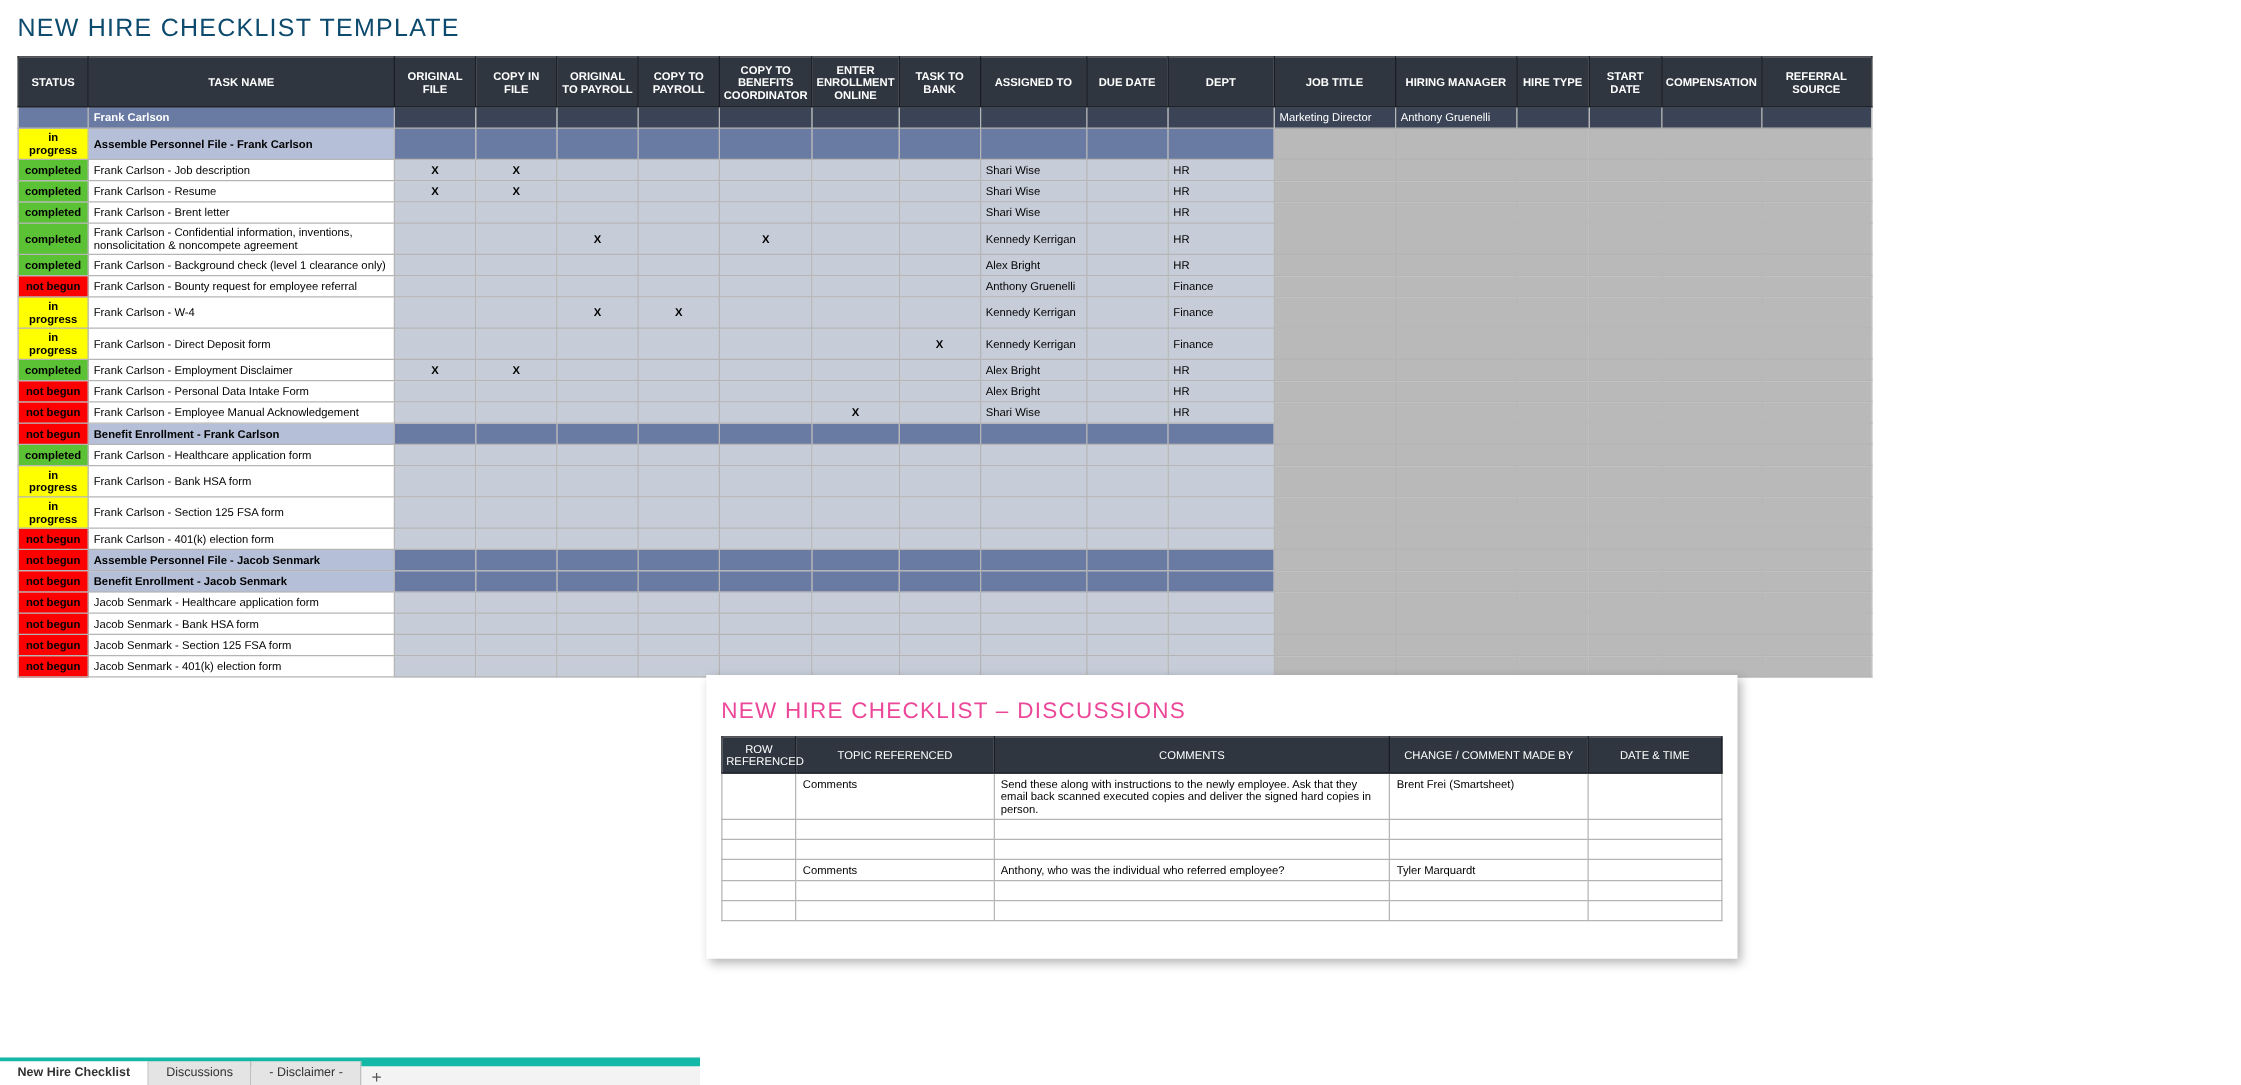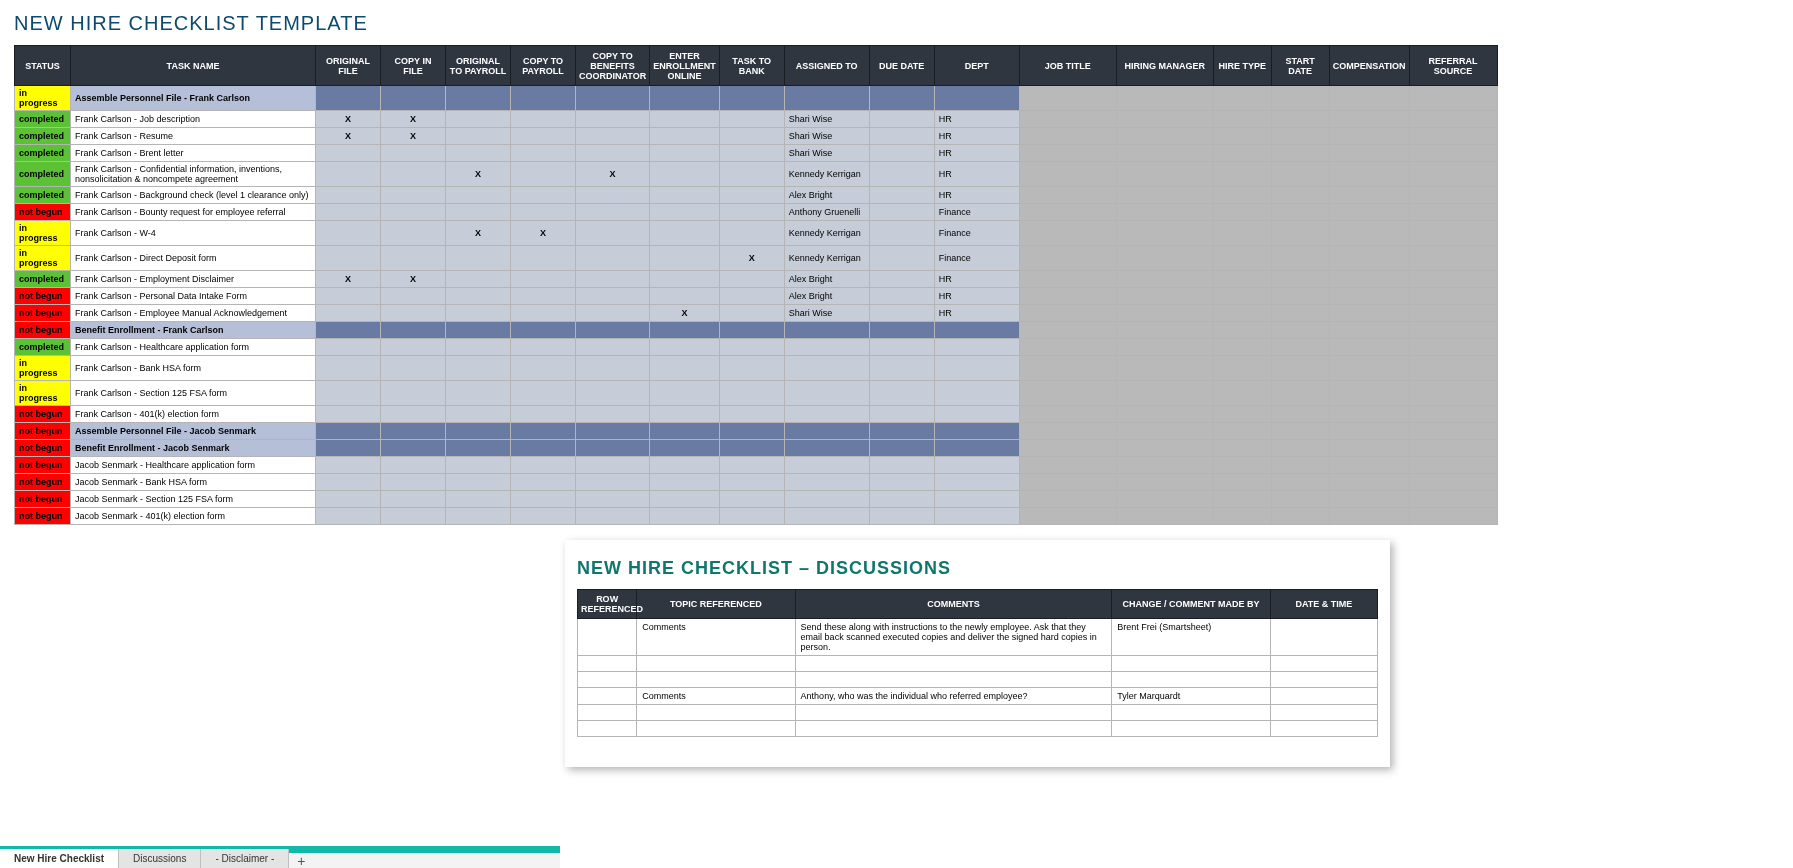--- a/index.html
+++ b/index.html
@@ -13,38 +13,38 @@
 .col-narrow{width:65px}
 .col-assigned{width:85px}
 .col-date{width:65px}
 .col-dept{width:85px}
 .col-job{width:97px}
 .col-hmgr{width:97px}
 .col-htype{width:58px}
 .col-start{width:58px}
 .col-comp{width:78px}
 .col-ref{width:88px}
-.status-cell{font-size:8px;font-weight:700;text-align:left;padding-left:3px;color:#000}
+.status-cell{font-size:8px;font-weight:700;text-align:center;padding-left:3px;color:#000}
 .st-progress{background:#ffff00!important}
 .st-completed{background:#5bc236!important;color:#000}
 .st-notbegun{background:#ff0000!important;color:#000}
 .row-section .task-cell{font-weight:700;background:#b5c0d8!important}
 .row-section td.bluefill{background:#6a7ba3!important}
 .row-person .task-cell{background:#6a7ba3!important;color:#fff;font-weight:700}
 .row-person td.darkfill{background:#3a4456!important}
 .task-cell{padding-left:6px}
 .task-indent{padding-left:14px}
 td.grayfill{background:#c6cdd8!important}
 td.graylt{background:#b9b9b9!important}
 td.center{text-align:center;font-weight:700}
 
 .discussions-panel{position:absolute;left:565px;top:540px;width:825px;background:#fff;box-shadow:3px 3px 8px rgba(0,0,0,0.3);padding:18px 12px 30px}
-.disc-title{font-size:18px;font-weight:700;color:#0f766e;letter-spacing:1px;margin-bottom:10px}
+.disc-title{font-size:18px;font-weight:400;color:#ec4899;letter-spacing:1px;margin-bottom:10px}
 .disc-table{border-collapse:collapse;width:100%;table-layout:fixed}
-.disc-table th{background:#2f3640;color:#fff;font-size:9px;font-weight:700;text-align:center;padding:4px 3px;border:1px solid #1a1d23;height:28px;vertical-align:middle}
+.disc-table th{background:#2f3640;color:#fff;font-size:9px;font-weight:400;text-align:center;padding:4px 3px;border:1px solid #1a1d23;height:28px;vertical-align:middle}
 .disc-table td{border:1px solid #b5b5b5;background:#fff;font-size:9px;padding:3px 5px;vertical-align:top;height:16px}
 .dc-row{width:58px}.dc-topic{width:155px}.dc-com{width:310px}.dc-made{width:155px}.dc-date{width:105px}
 
 .tabs{position:absolute;left:0;bottom:0;display:flex;align-items:flex-end;height:22px;width:560px;border-top:7px solid #14b8a6;background:#f3f3f3}
 .tab{padding:4px 14px;font-size:10px;border-right:1px solid #c0c0c0;cursor:pointer;background:#e4e4e4;color:#333}
 .tab.active{background:#fff;font-weight:700}
 .tab-add{width:24px;text-align:center;font-size:14px;line-height:14px;cursor:pointer;color:#555}
 </style>
 </head>
 <body>
@@ -68,20 +68,40 @@
         <th class="col-dept">DEPT</th>
         <th class="col-job">JOB TITLE</th>
         <th class="col-hmgr">HIRING MANAGER</th>
         <th class="col-htype">HIRE TYPE</th>
         <th class="col-start">START DATE</th>
         <th class="col-comp">COMPENSATION</th>
         <th class="col-ref">REFERRAL SOURCE</th>
       </tr>
     </thead>
 <tbody id="main-body">
+      <tr class="row-person">
+        <td class="" style="background: rgb(106, 123, 163);"></td>
+        <td class="task-cell">Frank Carlson</td>
+        <td class="darkfill"></td>
+        <td class="darkfill"></td>
+        <td class="darkfill"></td>
+        <td class="darkfill"></td>
+        <td class="darkfill"></td>
+        <td class="darkfill"></td>
+        <td class="darkfill"></td>
+        <td class="darkfill"></td>
+        <td class="darkfill"></td>
+        <td class="darkfill"></td>
+        <td style="background: rgb(58, 68, 86); color: rgb(255, 255, 255);">Marketing Director</td>
+        <td style="background: rgb(58, 68, 86); color: rgb(255, 255, 255);">Anthony Gruenelli</td>
+        <td style="background: rgb(58, 68, 86);"></td>
+        <td style="background: rgb(58, 68, 86);"></td>
+        <td style="background: rgb(58, 68, 86);"></td>
+        <td style="background: rgb(58, 68, 86);"></td>
+      </tr>
       <tr class="row-section">
         <td class="status-cell st-progress">in progress</td>
         <td class="task-cell">Assemble Personnel File - Frank Carlson</td>
         <td class="bluefill"></td>
         <td class="bluefill"></td>
         <td class="bluefill"></td>
         <td class="bluefill"></td>
         <td class="bluefill"></td>
         <td class="bluefill"></td>
         <td class="bluefill"></td>

